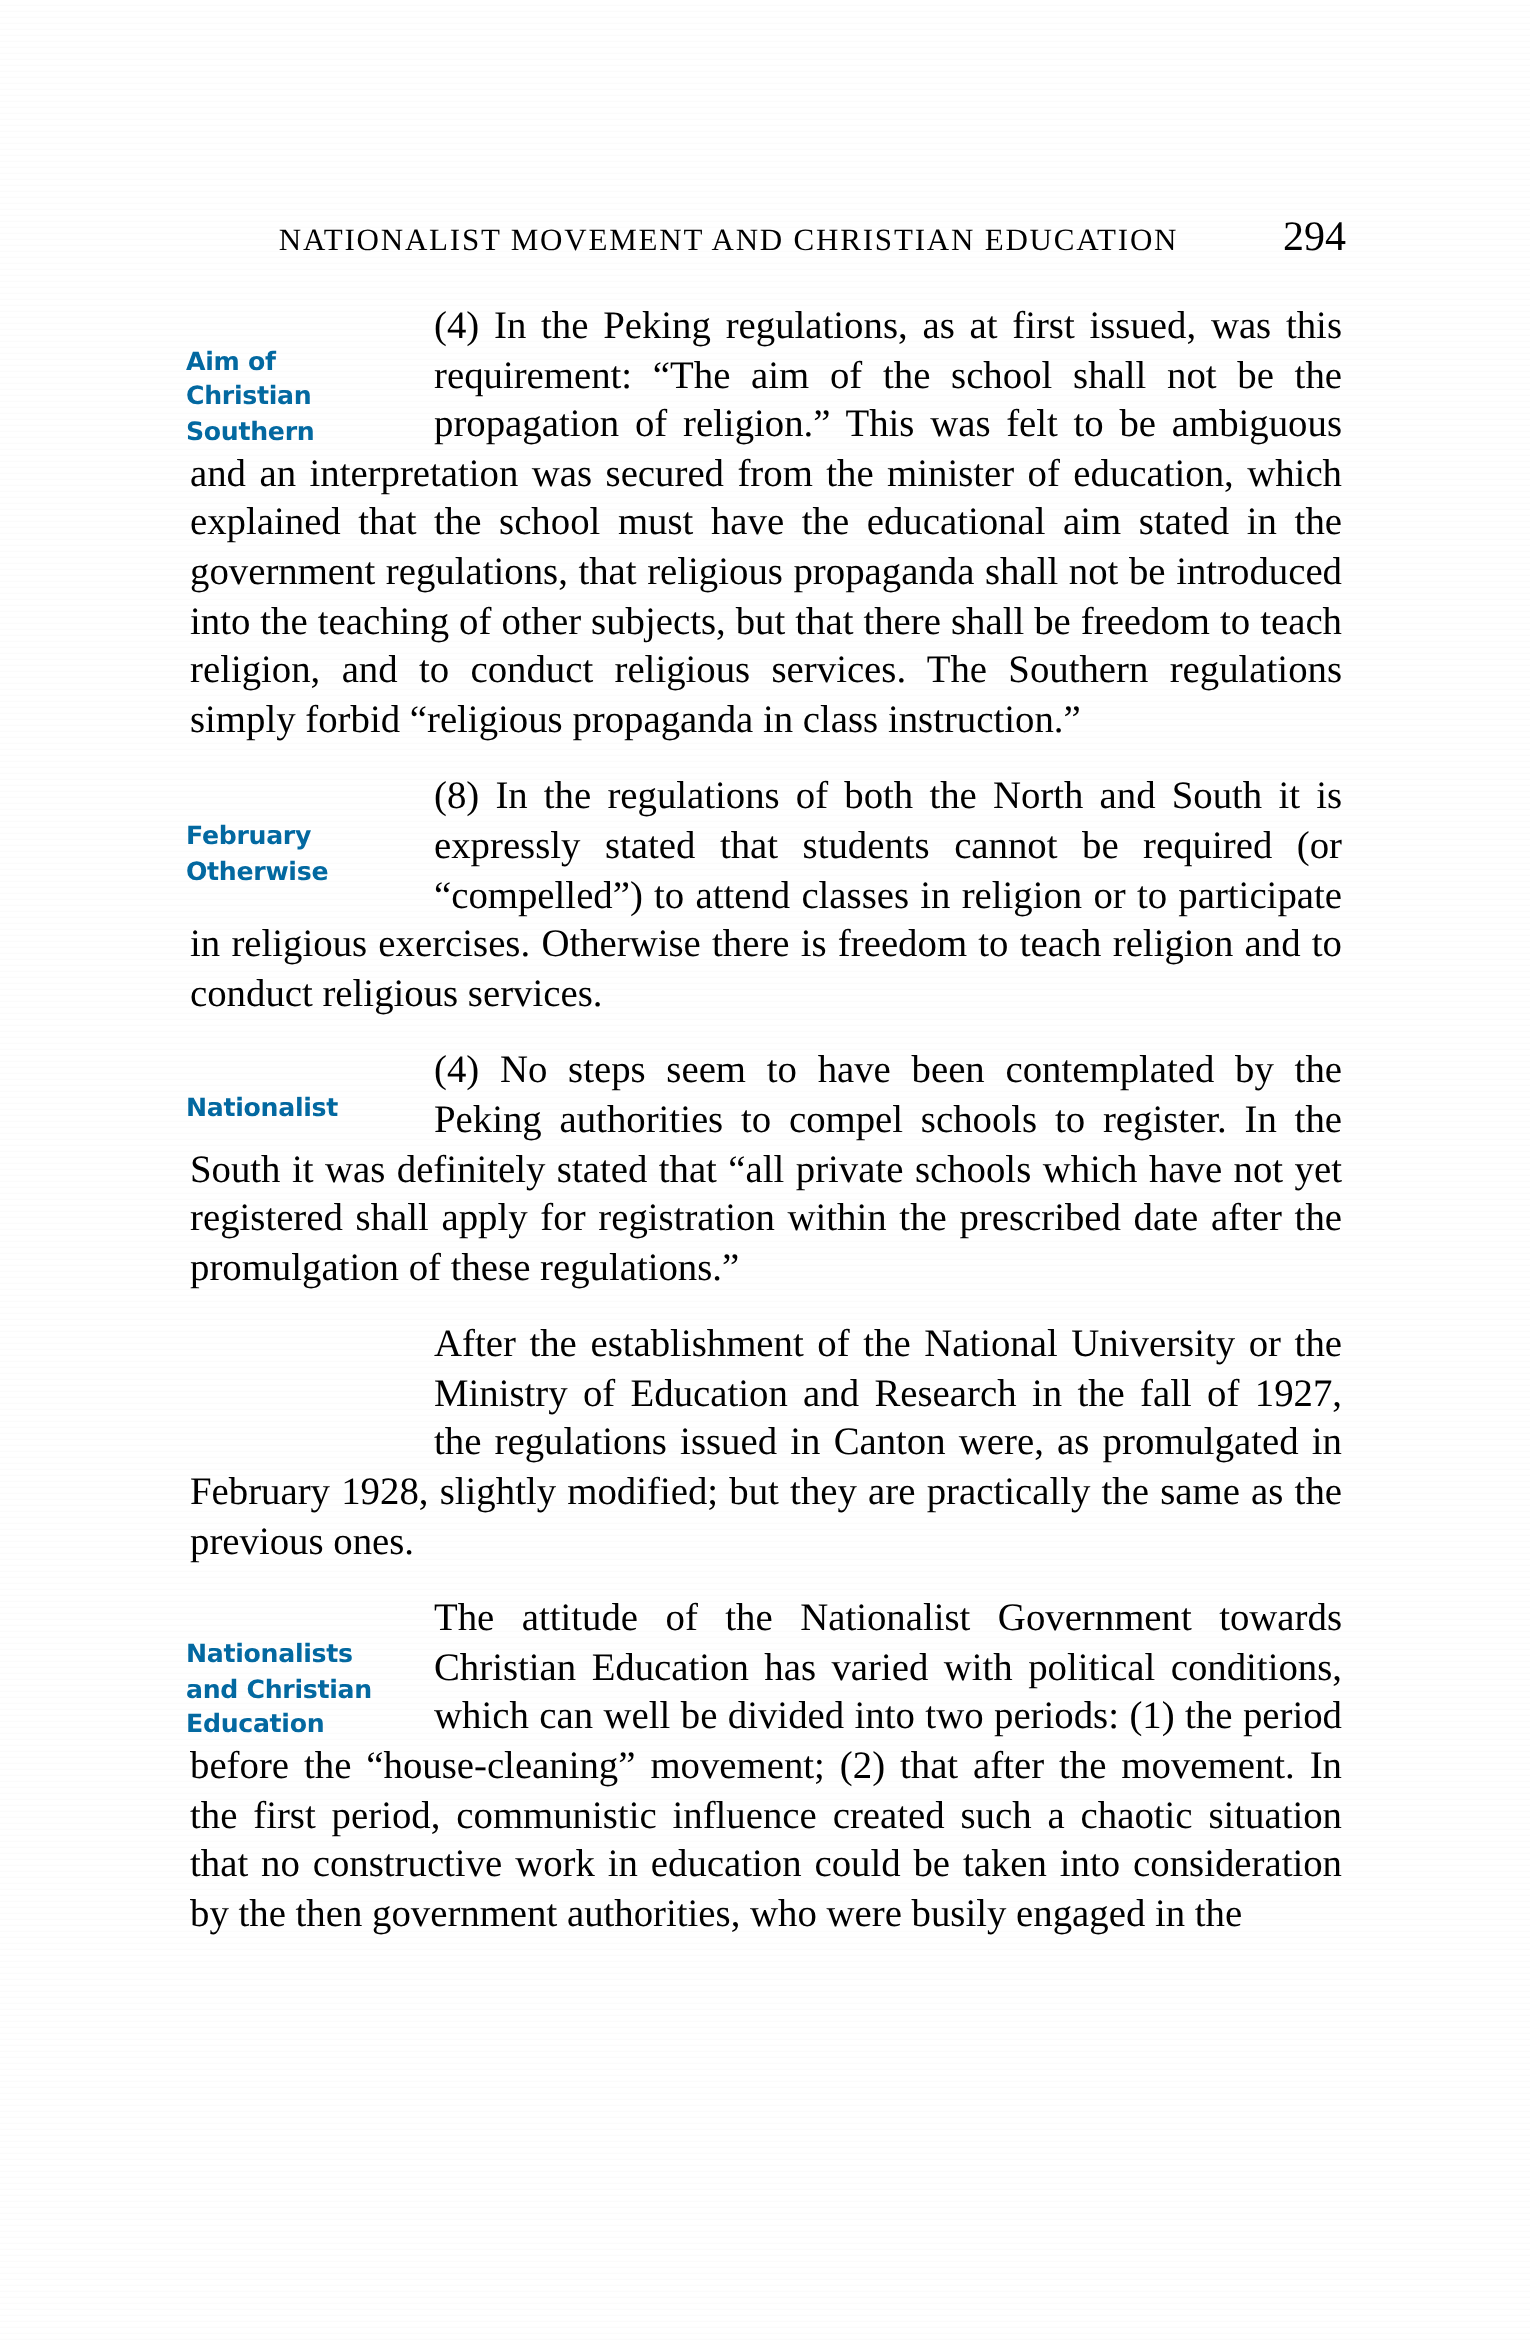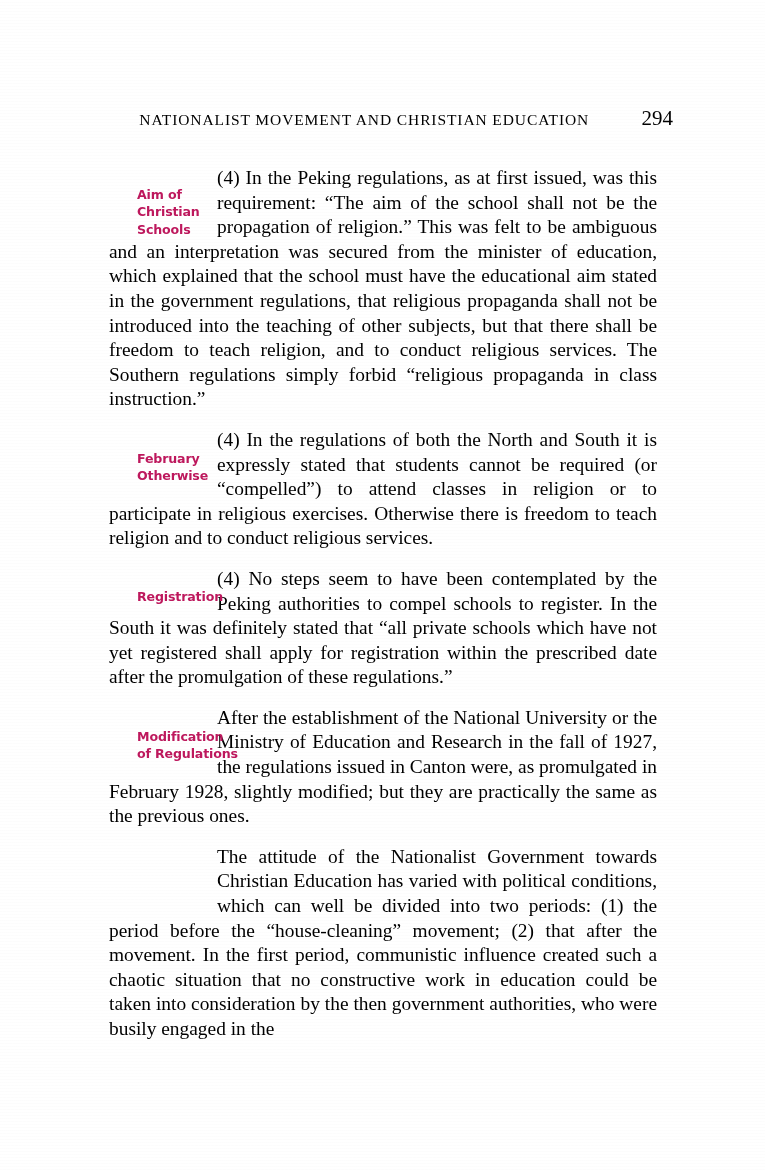--- a/index.html
+++ b/index.html
@@ -72,35 +72,34 @@
   
   .para .shim {
     float: left;
     width: 124px;
     height: 0;
   }
   .para.lines3 .shim { height: 73px; }
   .para.lines2 .shim { height: 49px; }
 
   .para .body { }
-  .para p { margin: 16px; }
+  .para p { margin: 2px; }
 
   
   .gloss {
     position: absolute;
     left: 0;
     width: 122px;
     font-family: "DejaVu Sans", "Liberation Sans", sans-serif;
     font-weight: bold;
     font-size: 12.6px;
     line-height: 17.4px;
     letter-spacing: -0.15px;
     text-align: left;
-    color: #be185d;
-    margin-left: 44px;
+    color: #0369a1;
   }
   .gloss .gl-line { display: block; white-space: nowrap; }
 
   .gloss.g1 { top: 20px; }
   .gloss.g2 { top: 22px; }
   .gloss.g3 { top: 21px; }
 
   
   .scan {
     position: absolute;
@@ -121,53 +120,54 @@
     <span class="head-title">NATIONALIST MOVEMENT AND CHRISTIAN EDUCATION</span>
     <span class="head-folio">294</span>
   </div>
 
   <div class="textblock">
 
     <div class="para lines3">
       <div class="gloss g1">
         <span class="gl-line">Aim of</span>
         <span class="gl-line">Christian</span>
-        <span class="gl-line">Schools</span>
+        <span class="gl-line">Southern</span>
       </div>
       <span class="shim"></span>
       <p class="body">(4) In the Peking regulations, as at first issued, was this requirement: “The aim of the school shall not be the propagation of religion.” This was felt to be ambiguous and an interpretation was secured from the minister of education, which explained that the school must have the educational aim stated in the government regulations, that religious propaganda shall not be introduced into the teaching of other subjects, but that there shall be freedom to teach religion, and to conduct religious services. The Southern regulations simply forbid “religious propaganda in class instruction.”</p>
     </div>
 
     <div class="para lines3">
       <div class="gloss g2">
         <span class="gl-line">February</span>
         <span class="gl-line">Otherwise</span>
       </div>
       <span class="shim"></span>
-      <p class="body">(4) In the regulations of both the North and South it is expressly stated that students cannot be required (or “compelled”) to attend classes in religion or to participate in religious exercises. Otherwise there is freedom to teach religion and to conduct religious services.</p>
+      <p class="body">(8) In the regulations of both the North and South it is expressly stated that students cannot be required (or “compelled”) to attend classes in religion or to participate in religious exercises. Otherwise there is freedom to teach religion and to conduct religious services.</p>
     </div>
 
     <div class="para lines2">
       <div class="gloss g3">
-        <span class="gl-line">Registration</span>
+        <span class="gl-line">Nationalist</span>
       </div>
       <span class="shim"></span>
       <p class="body">(4) No steps seem to have been contemplated by the Peking authorities to compel schools to register. In the South it was definitely stated that “all private schools which have not yet registered shall apply for registration within the prescribed date after the promulgation of these regulations.”</p>
     </div>
 
     <div class="para lines3">
-      <div class="gloss g2">
-        <span class="gl-line">Modification</span>
-        <span class="gl-line">of Regulations</span>
-      </div>
       <span class="shim"></span>
       <p class="body">After the establishment of the National University or the Ministry of Education and Research in the fall of 1927, the regulations issued in Canton were, as promulgated in February 1928, slightly modified; but they are practically the same as the previous ones.</p>
     </div>
 
     <div class="para lines3">
+      <div class="gloss g1">
+        <span class="gl-line">Nationalists</span>
+        <span class="gl-line">and Christian</span>
+        <span class="gl-line">Education</span>
+      </div>
       <span class="shim"></span>
       <p class="body">The attitude of the Nationalist Government towards Christian Education has varied with political conditions, which can well be divided into two periods: (1) the period before the “house-cleaning” movement; (2) that after the movement. In the first period, communistic influence created such a chaotic situation that no constructive work in education could be taken into consideration by the then government authorities, who were busily engaged in the</p>
     </div>
 
   </div>
 
   <div class="scan"></div>
 </div>
 
 </body></html>

